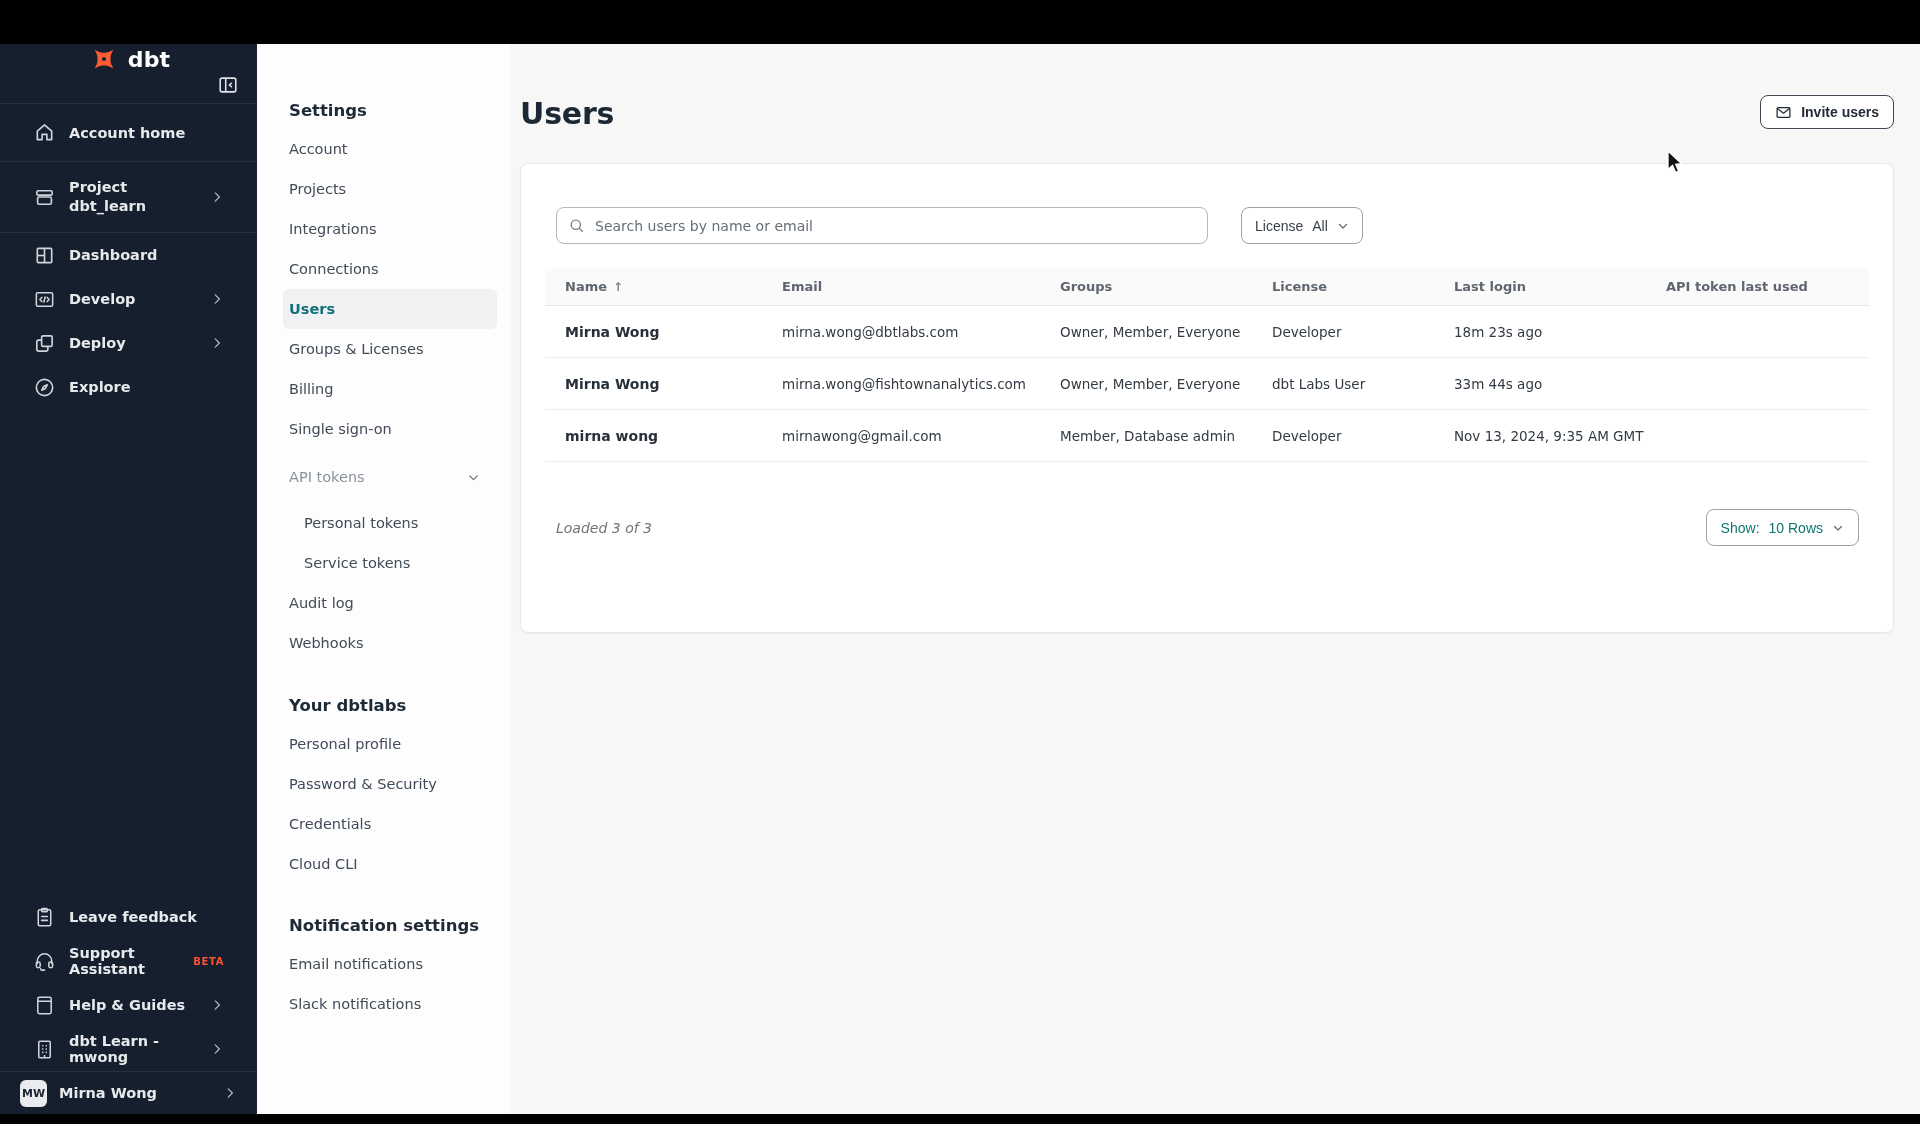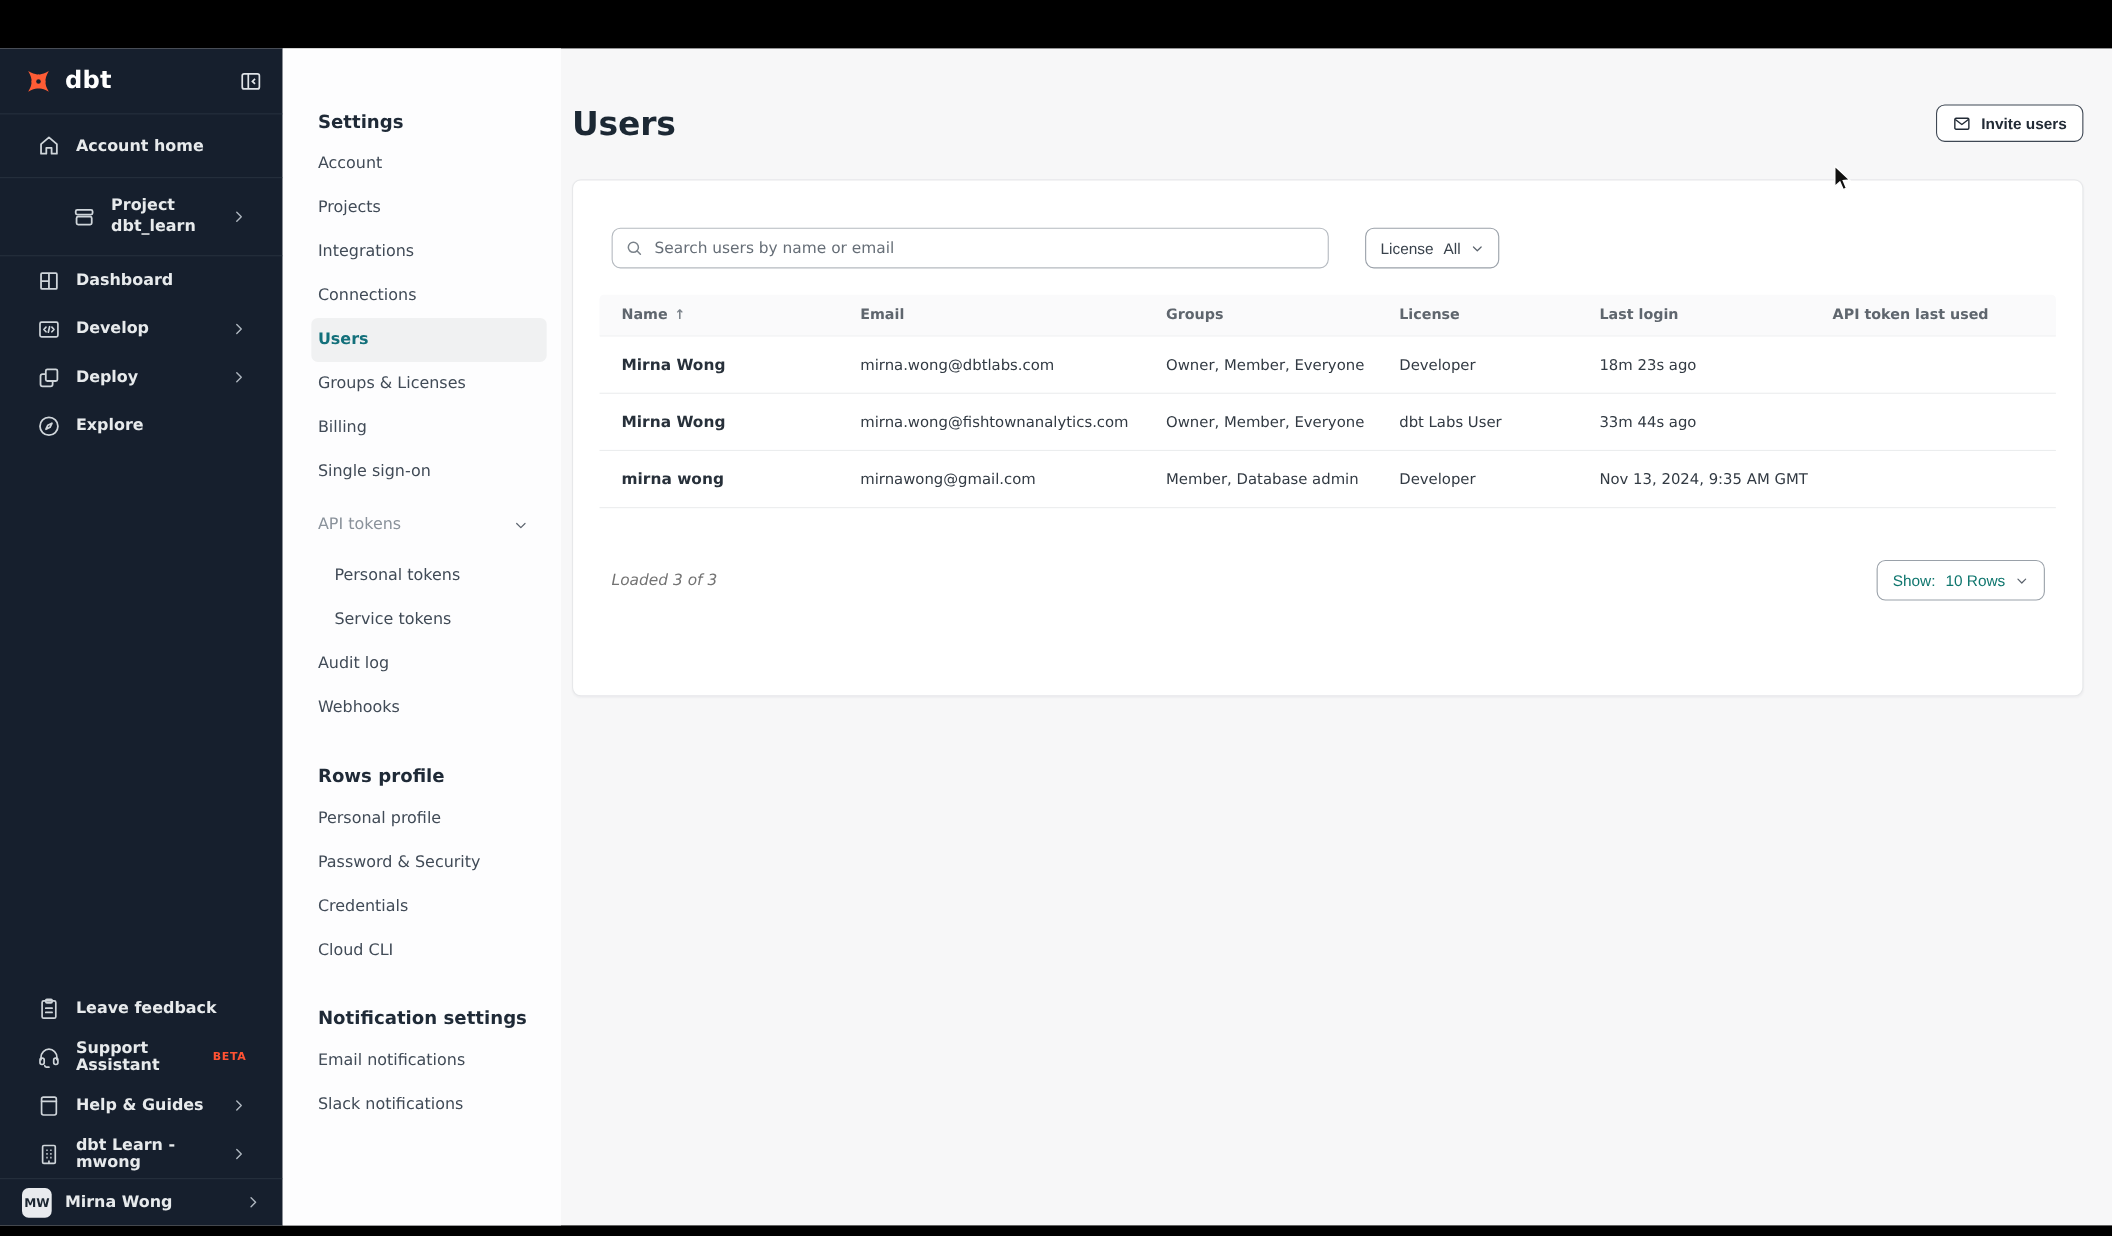--- a/index.html
+++ b/index.html
@@ -2,29 +2,29 @@
 <html><head>
 <meta charset="utf-8">
 <style>
   * { margin:0; padding:0; box-sizing:border-box; }
   html,body { width:1920px; height:1124px; overflow:hidden; background:#000;
     font-family:"DejaVu Sans","Liberation Sans",sans-serif; }
   .app { position:absolute; top:44px; left:0; width:1920px; height:1070px; display:flex; background:#f7f7f8; }
 
   
   .sidebar { width:257px; min-width:257px; background:#161f2d; color:#e7eaec; display:flex; flex-direction:column; }
-  .sb-head { height:59px; display:flex; align-items:center; padding:0 18px 0 20px; }
+  .sb-head { height:59px; display:flex; align-items:center; padding:0 18px 0 20px;flex-direction:column; }
   .sb-logo { display:flex; align-items:center; gap:9px; }
   .sb-logo-text { font-size:22px; font-weight:700; color:#fff; letter-spacing:0.2px; }
   .sb-collapse { margin-left:auto; cursor:pointer; display:flex; }
   .sb-divider { height:1px; background:#26303e; width:100%; }
   .sb-row { display:flex; align-items:center; gap:13px; padding:0 33px; cursor:pointer; }
   .sb-row .lbl { font-size:14.5px; font-weight:600; }
   .sb-acct { height:57px; }
-  .sb-project { height:70px;margin-left:32px; }
+  .sb-project { height:70px; }
   .sb-project .two-line { display:flex; flex-direction:column; line-height:19px; }
   .sb-nav .sb-row { height:44px; }
   .sb-spacer { flex:1; }
   .sb-foot .sb-row { height:44px; }
   .sb-chev { margin-left:auto; display:flex; }
   .beta { color:#ff5233; font-size:10px; font-weight:700; letter-spacing:0.6px; margin-left:24px; }
   .sb-user { height:42px; display:flex; align-items:center; gap:12px; padding:0 20px; cursor:pointer; }
   .avatar { width:27px; height:27px; border-radius:6px; background:#e9ebee; color:#1b2530; font-size:11px; font-weight:700;
     display:flex; align-items:center; justify-content:center; }
   .sb-user .lbl { font-size:14.5px; font-weight:600; }
@@ -276,21 +276,21 @@
           <svg width="13" height="13" viewBox="0 0 24 24" fill="none" stroke="#5b636d" stroke-width="2" stroke-linecap="round" stroke-linejoin="round">
               <polyline points="5 9 12 16 19 9"></polyline>
             </svg>
         </span>
       </li>
       <li class="nav-sub" style="margin-top:6px;">Personal tokens</li>
       <li class="nav-sub">Service tokens</li>
       <li>Audit log</li>
       <li>Webhooks</li>
     </ul>
-    <div class="nav-h nav-gap">Rows profile</div>
+    <div class="nav-h nav-gap">Your dbtlabs</div>
     <ul class="nav-ul">
       <li class="nav-first">Personal profile</li>
       <li>Password &amp; Security</li>
       <li>Credentials</li>
       <li>Cloud CLI</li>
     </ul>
     <div class="nav-h nav-gap2">Notification settings</div>
     <ul class="nav-ul">
       <li class="nav-first">Email notifications</li>
       <li>Slack notifications</li>

